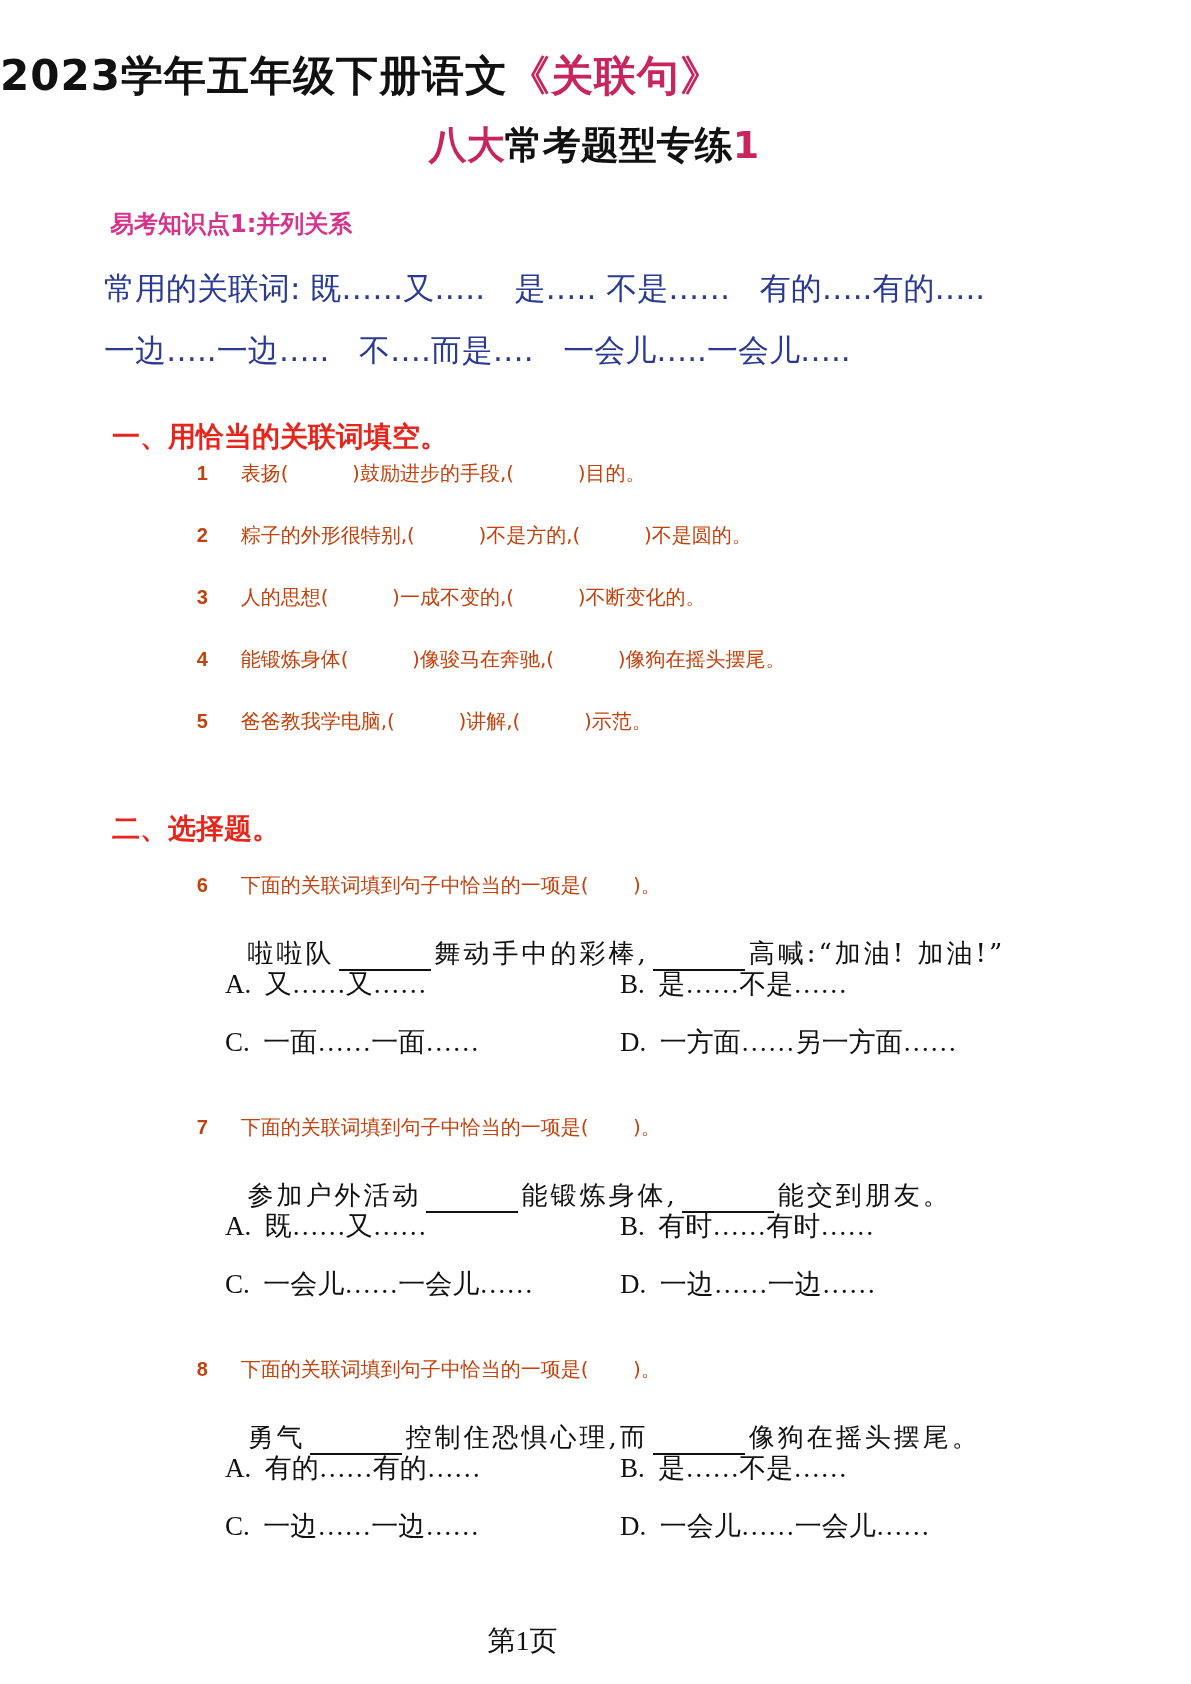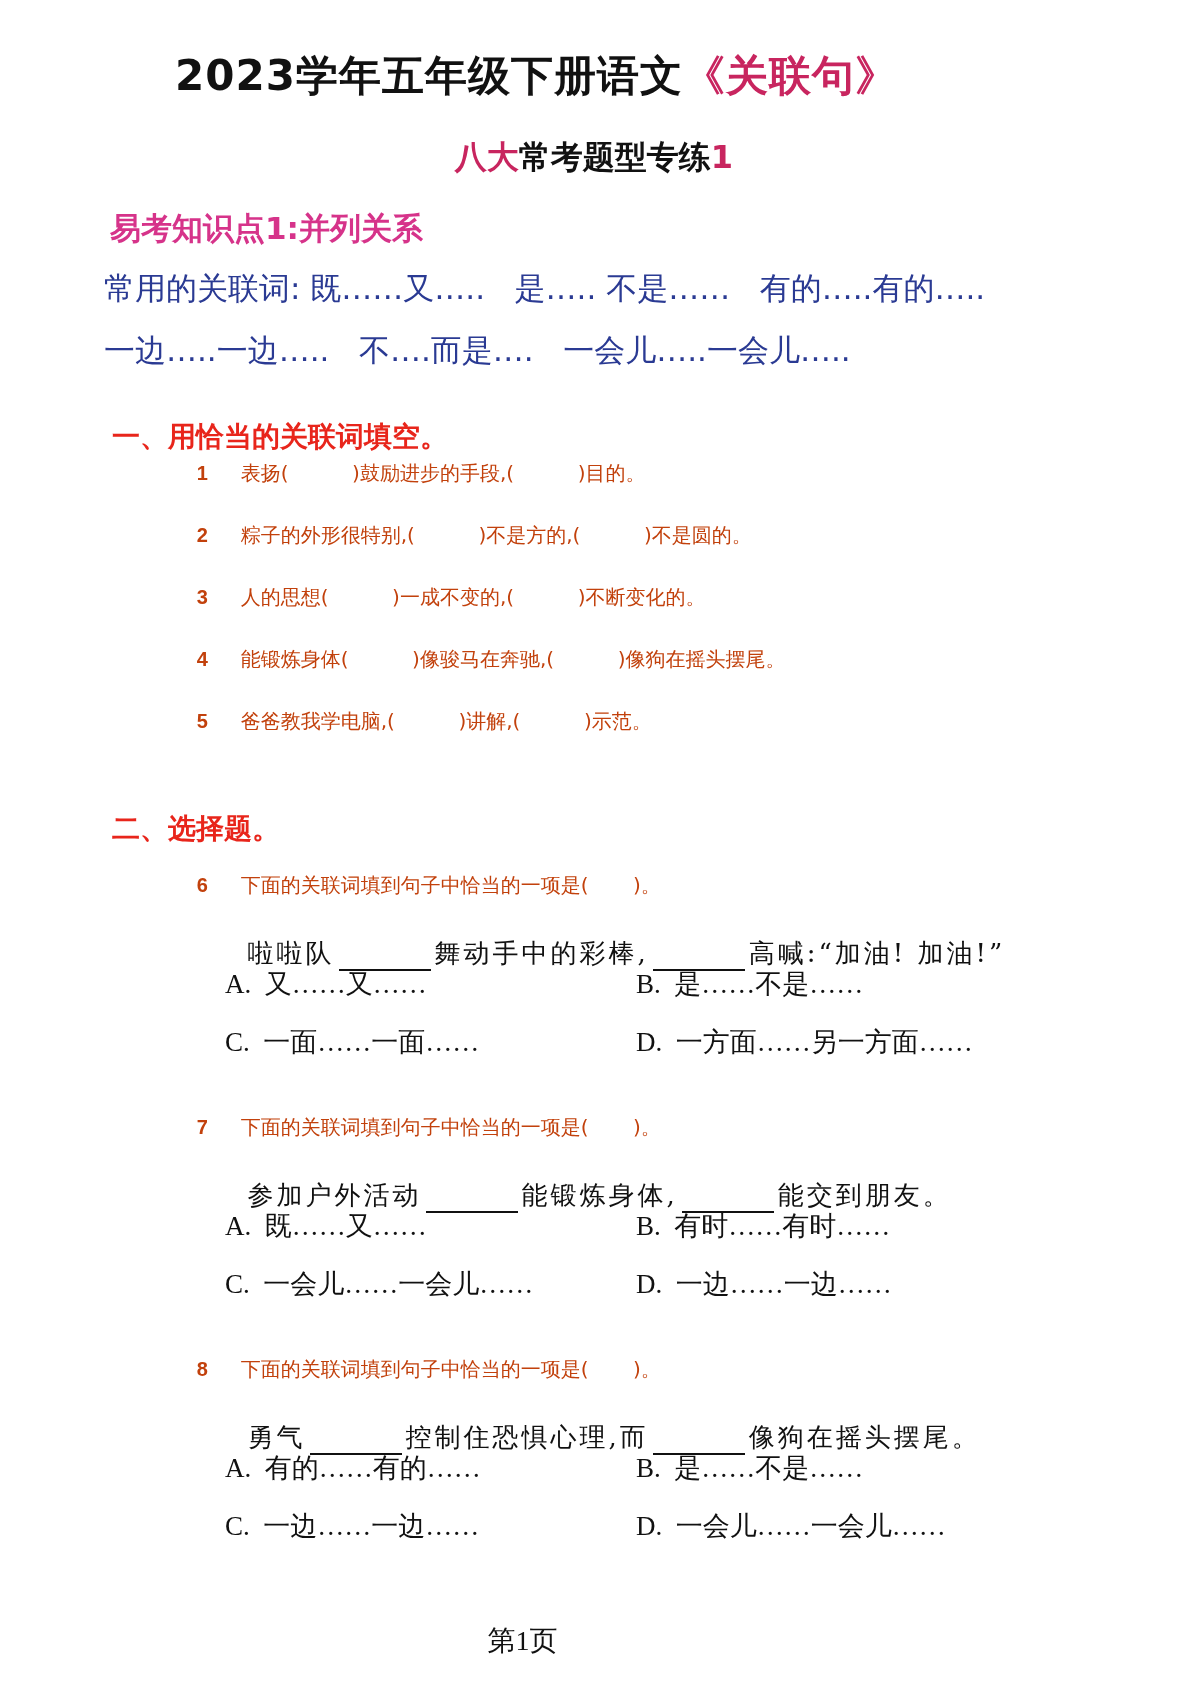--- a/index.html
+++ b/index.html
@@ -2,32 +2,32 @@
 <html><head>
 <meta charset="utf-8">
 <style>
   html, body { margin: 0; padding: 0; background: #ffffff; }
   body {
     width: 1191px; height: 1684px; position: relative; overflow: hidden;
     font-family: "DejaVu Sans", "Liberation Sans", sans-serif;
     color: #111111;
   }
   .title {
-    position: absolute; left: 0; width: 1073px; top: 48px; text-align: center;
+    position: absolute; left: 0; width: 1073px; top: 48px; 
     font-size: 42px; font-weight: bold; letter-spacing: 1px; color: #111;
   }
   .title .accent { color: #c8255f; }
   .subtitle {
-    position: absolute; left: 0; width: 1188px; top: 136px; text-align: center;
-    font-size: 32px; font-weight: bold; color: #111;
+    position: absolute; left: 0; width: 1188px; top: 120px; text-align: center;
+    font-size: 38px; font-weight: bold; color: #111;
   }
   .subtitle .accent { color: #c8255f; }
   .kp-title {
     position: absolute; left: 110px; top: 208px;
-    font-size: 31px; font-weight: bold; color: #d6338a;
+    font-size: 24px; font-weight: bold; color: #d6338a;
   }
   .kw-line {
     position: absolute; left: 104px; font-size: 31px; color: #2a3a93; white-space: pre;
   }
   .kw-line.l1 { top: 268px; }
   .kw-line.l2 { top: 330px; }
   .sec-heading {
     position: absolute; left: 112px; font-size: 28px; color: #e8251b; font-weight: bold; margin-top: 24px;
   }
   .sec1 { top: 394px; }
@@ -39,21 +39,21 @@
   .sent {
     position: absolute; left: 225px; font-size: 26px; color: #111; white-space: pre;
     font-family: "DejaVu Serif", serif; letter-spacing: 3px;
   }
   .uline { display: inline-block; width: 92px; border-bottom: 2px solid #111; height: 28px; vertical-align: bottom; margin: 0 4px; }
   .opt {
     position: absolute; font-size: 27px; color: #111; white-space: pre;
     font-family: "Liberation Serif", serif;
   }
   .opt.left { left: 225px; }
-  .opt.right { left: 636px; text-align: center; }
+  .opt.right { left: 620px; text-align: center; }
   .footer {
     position: absolute; left: 0; width: 1045px; top: 1622px; text-align: center;
     font-size: 28px; color: #111; font-family: "Liberation Serif", serif;
   }
 </style>
 </head>
 <body>
 
 <div class="title">
   <span>2023学年五年级下册语文</span><span class="accent">《关联句》</span>

